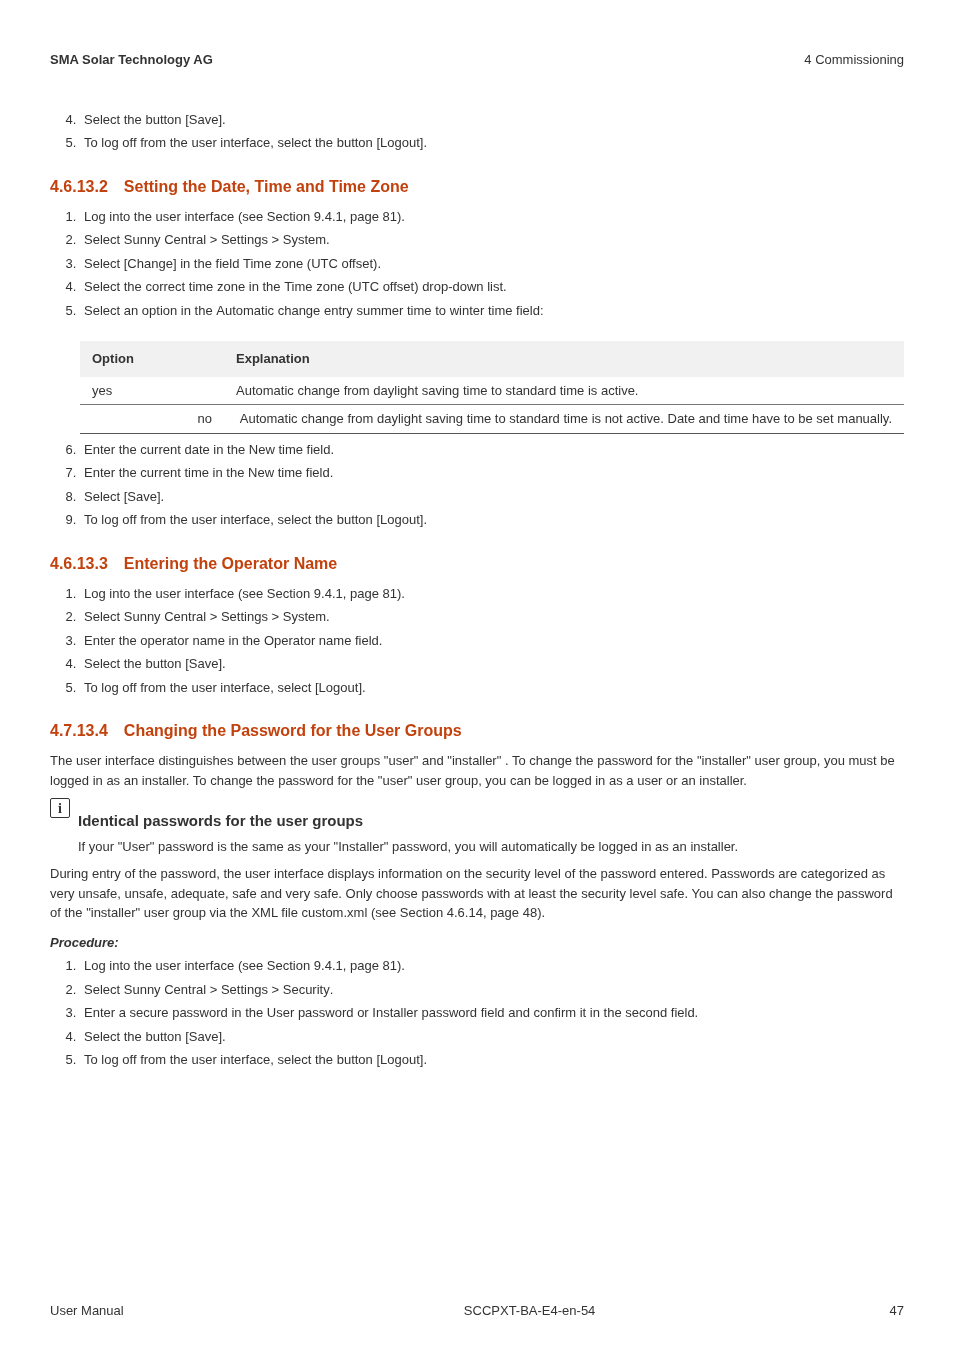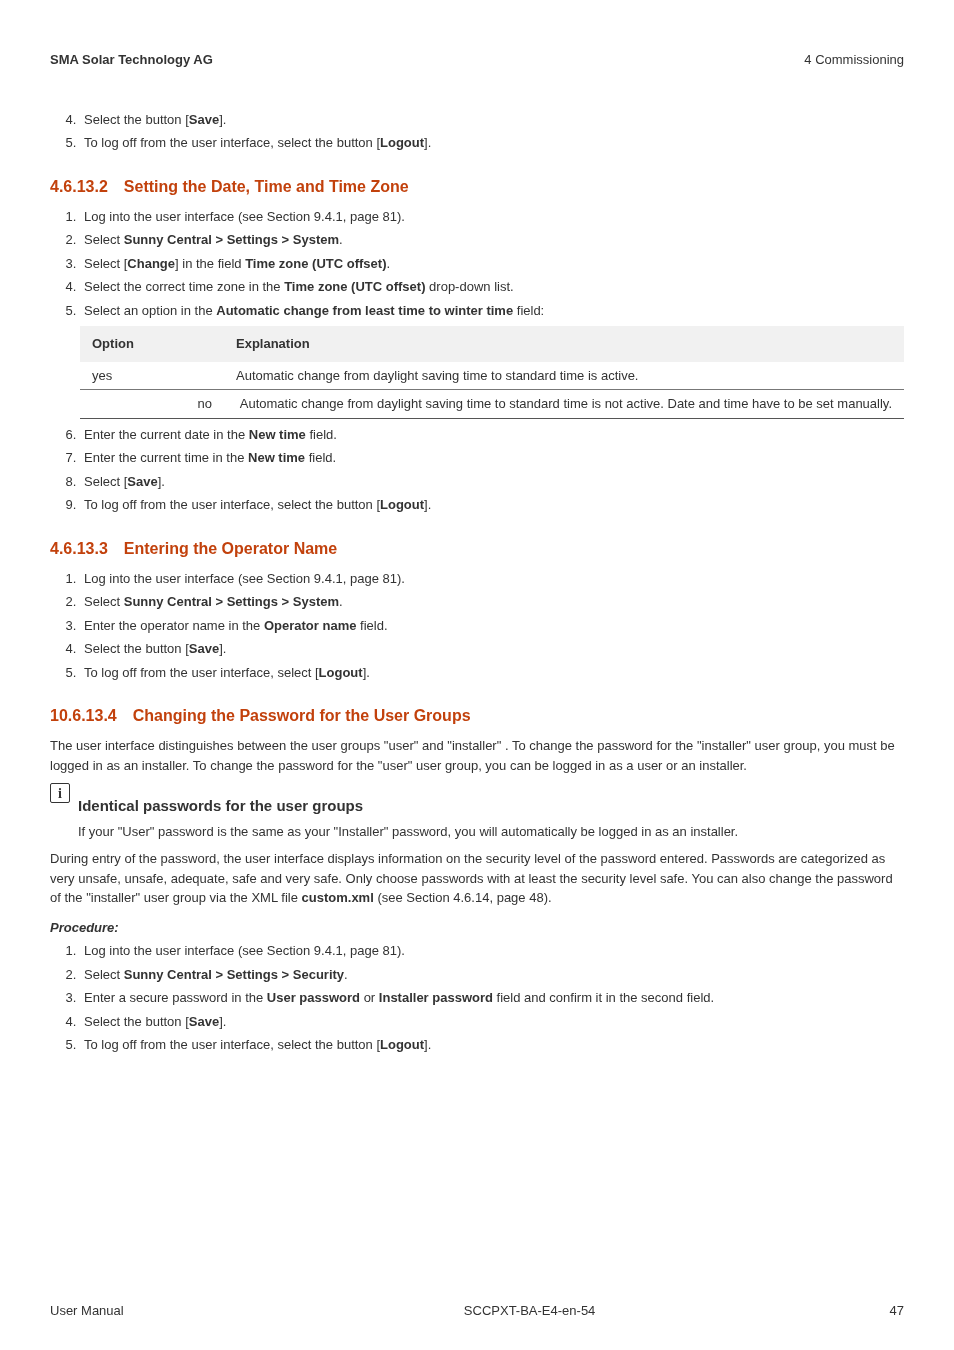--- a/index.html
+++ b/index.html
@@ -31,25 +31,25 @@
     color: #c2410c;
   }
   ol.steps {
     margin: 4px 0 0 0;
     padding-left: 30px;
   }
   ol.steps > li {
     margin: 4px 0;
     padding-left: 4px;
   }
-  .bold { font-weight: bold; margin-top: 48px; }
+  .bold { font-weight: normal; margin-top: 48px; }
   table.options {
     border-collapse: collapse;
     width: calc(100% - 30px);
-    margin: 6px 0 6px 30px;
+    margin: 21px 0 6px 30px;
   }
   table.options th {
     text-align: left;
     background: #f1f1f1;
     padding: 8px 12px;
     font-weight: bold;
     font-size: 13px;
   }
   table.options td {
     padding: 4px 12px;
@@ -117,21 +117,21 @@
     <li>Select the button [<span class="bold">Save</span>].</li>
     <li>To log off from the user interface, select the button [<span class="bold">Logout</span>].</li>
   </ol>
 
 <h2 class="section-heading">4.6.13.2 Setting the Date, Time and Time Zone</h2>
 <ol class="steps" id="s2a">
     <li>Log into the user interface (see Section 9.4.1, page 81).</li>
     <li>Select <span class="bold">Sunny Central &gt; Settings &gt; System</span>.</li>
     <li>Select [<span class="bold">Change</span>] in the field <span class="bold">Time zone (UTC offset)</span>.</li>
     <li>Select the correct time zone in the <span class="bold">Time zone (UTC offset)</span> drop-down list.</li>
-    <li>Select an option in the <span class="bold">Automatic change from least time to winter time</span> field:</li>
+    <li>Select an option in the <span class="bold">Automatic change entry summer time to winter time</span> field:</li>
   </ol>
 
 <table class="options">
   <tbody>
       <tr>
     <th>Option</th>
     <th>Explanation</th>
   </tr>
   </tbody>
     <tbody id="opt-body">
@@ -155,21 +155,21 @@
 
 <h2 class="section-heading">4.6.13.3 Entering the Operator Name</h2>
 <ol class="steps" id="s3steps">
     <li>Log into the user interface (see Section 9.4.1, page 81).</li>
     <li>Select <span class="bold">Sunny Central &gt; Settings &gt; System</span>.</li>
     <li>Enter the operator name in the <span class="bold">Operator name</span> field.</li>
     <li>Select the button [<span class="bold">Save</span>].</li>
     <li>To log off from the user interface, select [<span class="bold">Logout</span>].</li>
   </ol>
 
-<h2 class="section-heading">10.6.13.4 Changing the Password for the User Groups</h2>
+<h2 class="section-heading">4.7.13.4 Changing the Password for the User Groups</h2>
 <p class="body-para">The user interface distinguishes between the user groups "user" and "installer" . To change the password for the "installer" user group, you must be logged in as an installer. To change the password for the "user" user group, you can be logged in as a user or an installer.</p>
 
 <div class="info-block">
   <span class="info-icon">i</span>
   <span class="info-title">Identical passwords for the user groups</span>
 </div>
 <p class="info-body">If your "User" password is the same as your "Installer" password, you will automatically be logged in as an installer.</p>
 
 <p class="body-para">
   <span>During entry of the password, the user interface displays information on the security level of the password entered. Passwords are categorized as very unsafe, unsafe, adequate, safe and very safe. Only choose passwords with at least the security level safe. You can also change the password of the "installer" user group via the XML file </span><span class="bold">custom.xml</span><span> (see Section 4.6.14, page 48).</span>

